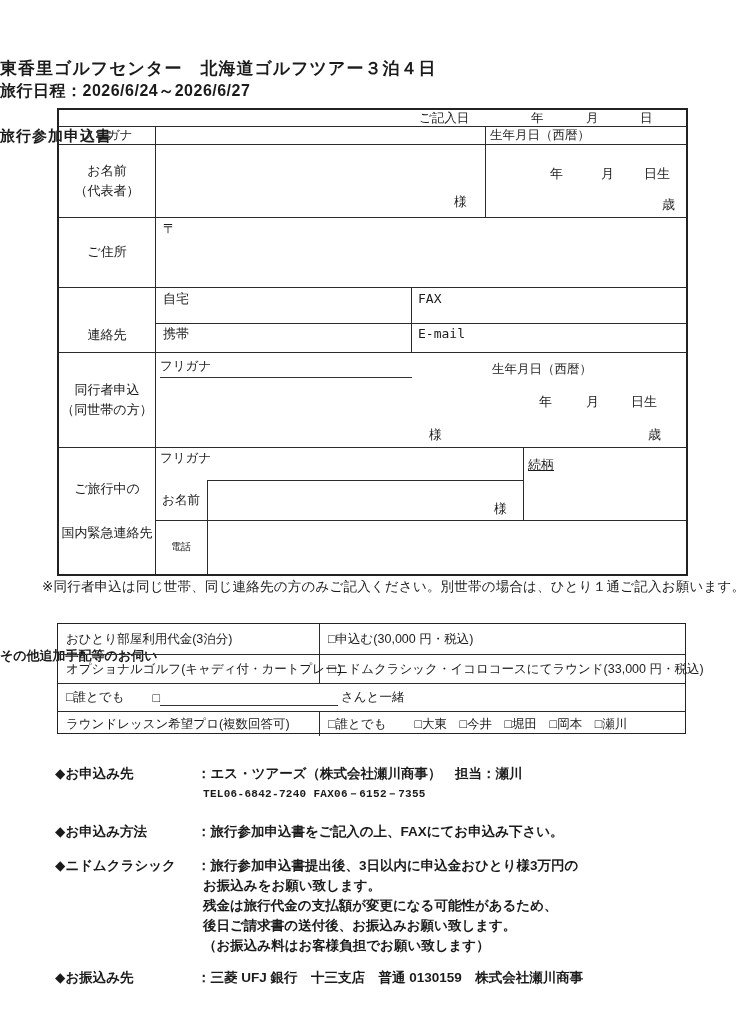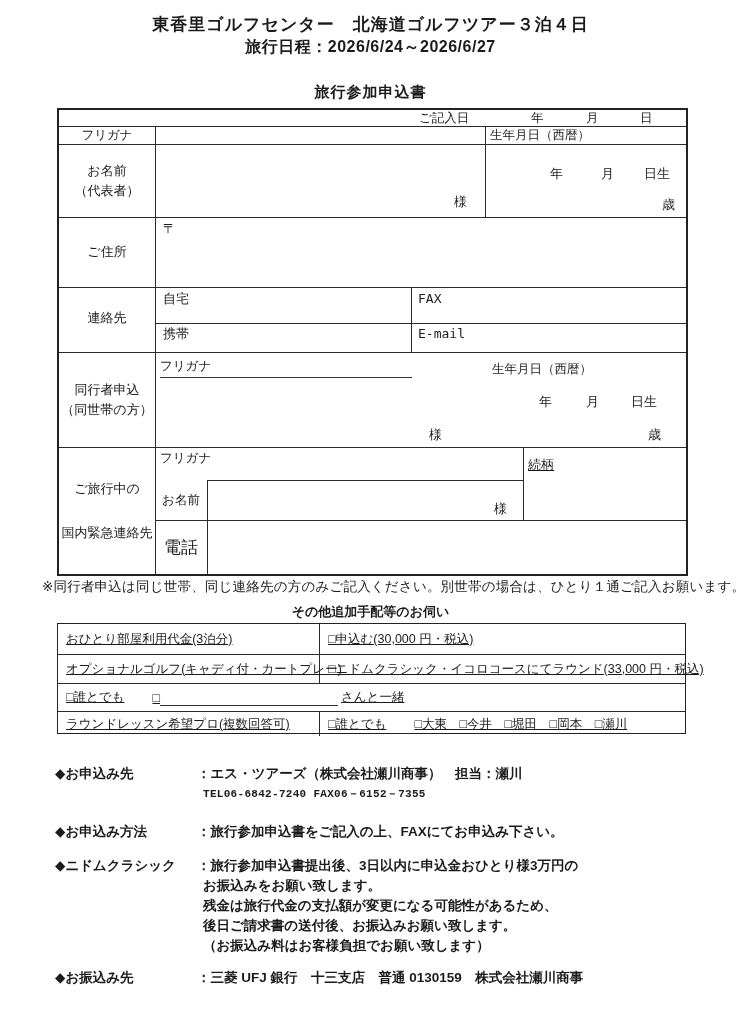--- a/index.html
+++ b/index.html
@@ -1,34 +1,34 @@
 <!DOCTYPE html>
 <html><head>
 <meta charset="utf-8">
 <style>
   html,body{margin:0;padding:0;background:#ffffff;}
   .page{
     position:relative;width:741px;height:1024px;background:#fff;
     font-family:"Liberation Sans","DejaVu Sans",sans-serif;color:#1b1b1b;overflow:hidden;
   }
   .abs{position:absolute;white-space:nowrap;}
-  .ctr{position:absolute;left:0;width:741px;text-align:center;white-space:nowrap;}
+  .ctr{position:absolute;left:0;width:741px;white-space:nowrap;margin-top:44px;}
   .b{font-weight:bold;}
   .t{position:absolute;font-size:13px;line-height:1;white-space:nowrap;}
   .mono{font-family:"DejaVu Sans Mono","Liberation Mono",monospace;}
   
   .tbl1{position:absolute;left:57px;top:108px;width:627px;height:464px;border:2px solid #222;box-sizing:content-box;}
   .hl{position:absolute;height:1px;background:#2b2b2b;}
   .vl{position:absolute;width:1px;background:#2b2b2b;}
   .lblcol{position:absolute;left:0;width:96px;display:flex;flex-direction:column;align-items:center;justify-content:center;text-align:center;font-size:13px;line-height:1.5;}
   .sublbl{position:absolute;display:flex;align-items:center;justify-content:center;font-size:12.5px;}
   .furiline{position:absolute;left:101px;width:252px;border-bottom:1px solid #333;padding-bottom:4px;font-size:12.5px;line-height:1;}
   
   .tbl2{position:absolute;left:57px;top:623px;width:627px;height:109px;border:1.5px solid #222;box-sizing:content-box;}
-  .t2row{display:flex;border-top:1px solid #2b2b2b;text-decoration:underline;}
+  .t2row{display:flex;border-top:1px solid #2b2b2b;}
   .t2row:first-child{border-top:none;}
   .t2l{width:253px;padding-left:8px;display:flex;align-items:center;font-size:12.5px;border-right:1px solid #2b2b2b;white-space:nowrap;}
   .t2r{flex:1;padding-left:8px;display:flex;align-items:center;font-size:12.5px;white-space:nowrap;}
   .uline{width:178px;border-bottom:1px solid #333;height:15px;margin:0 3px 0 0;}
   
   .fblock{position:absolute;left:55px;display:flex;font-size:13.5px;font-weight:600;line-height:20px;}
   .flabel{width:142px;flex:0 0 142px;white-space:nowrap;}
   .fcontent{white-space:nowrap;}
   .tel{font-size:11px;letter-spacing:.3px;font-family:Liberation Mono, monospace;}
 </style>
@@ -77,21 +77,21 @@
     <span class="t" style="left:491px;top:57px;">年</span>
     <span class="t" style="left:542px;top:57px;">月</span>
     <span class="t" style="left:585px;top:57px;">日生</span>
     <span class="t" style="left:603px;top:88px;">歳</span>
 
     <div class="lblcol" style="top:107px;height:70px;">
       <span>ご住所</span>
     </div>
     <span class="t" style="left:104px;top:112px;">〒</span>
 
-    <div class="lblcol" style="top:175px;height:65px;">
+    <div class="lblcol" style="top:192px;height:65px;">
       <span>連絡先</span>
     </div>
     <span class="t" style="left:104px;top:182px;">自宅</span>
     <span class="t mono" style="left:359px;top:182px;">FAX</span>
     <span class="t" style="left:104px;top:217px;">携帯</span>
     <span class="t mono" style="left:359px;top:217px;">E-mail</span>
 
     <div class="lblcol" style="top:242px;height:95px;">
       <span>同行者申込</span>
       <span>（同世帯の方）</span>
@@ -107,21 +107,21 @@
     <div class="lblcol" style="top:337px;height:127px;gap:24px;">
       <span>ご旅行中の</span>
       <span>国内緊急連絡先</span>
     </div>
     <span class="t" style="left:101px;top:342px;font-size:12.5px;">フリガナ</span>
     <span class="t" style="left:469px;top:348px;text-decoration:underline;">続柄</span>
     <div class="sublbl" style="left:96px;top:370px;width:52px;height:40px;">
       <span>お名前</span>
     </div>
     <span class="t" style="left:435px;top:392px;">様</span>
-    <div class="sublbl" style="left:96px;top:410px;width:52px;height:54px;font-size:17px;">
+    <div class="sublbl" style="left:96px;top:410px;width:52px;height:54px;font-size:10px;">
       <span>電話</span>
     </div>
   </div>
 
   <div class="abs" style="left:42px;top:578px;font-size:13.5px;letter-spacing:.2px;">※同行者申込は同じ世帯、同じ連絡先の方のみご記入ください。別世帯の場合は、ひとり１通ご記入お願います。</div>
 
   <div class="ctr b" style="top:603px;font-size:13px;">その他追加手配等のお伺い</div>
 
   <div class="tbl2">
     <div class="t2row" style="height:30px;">

